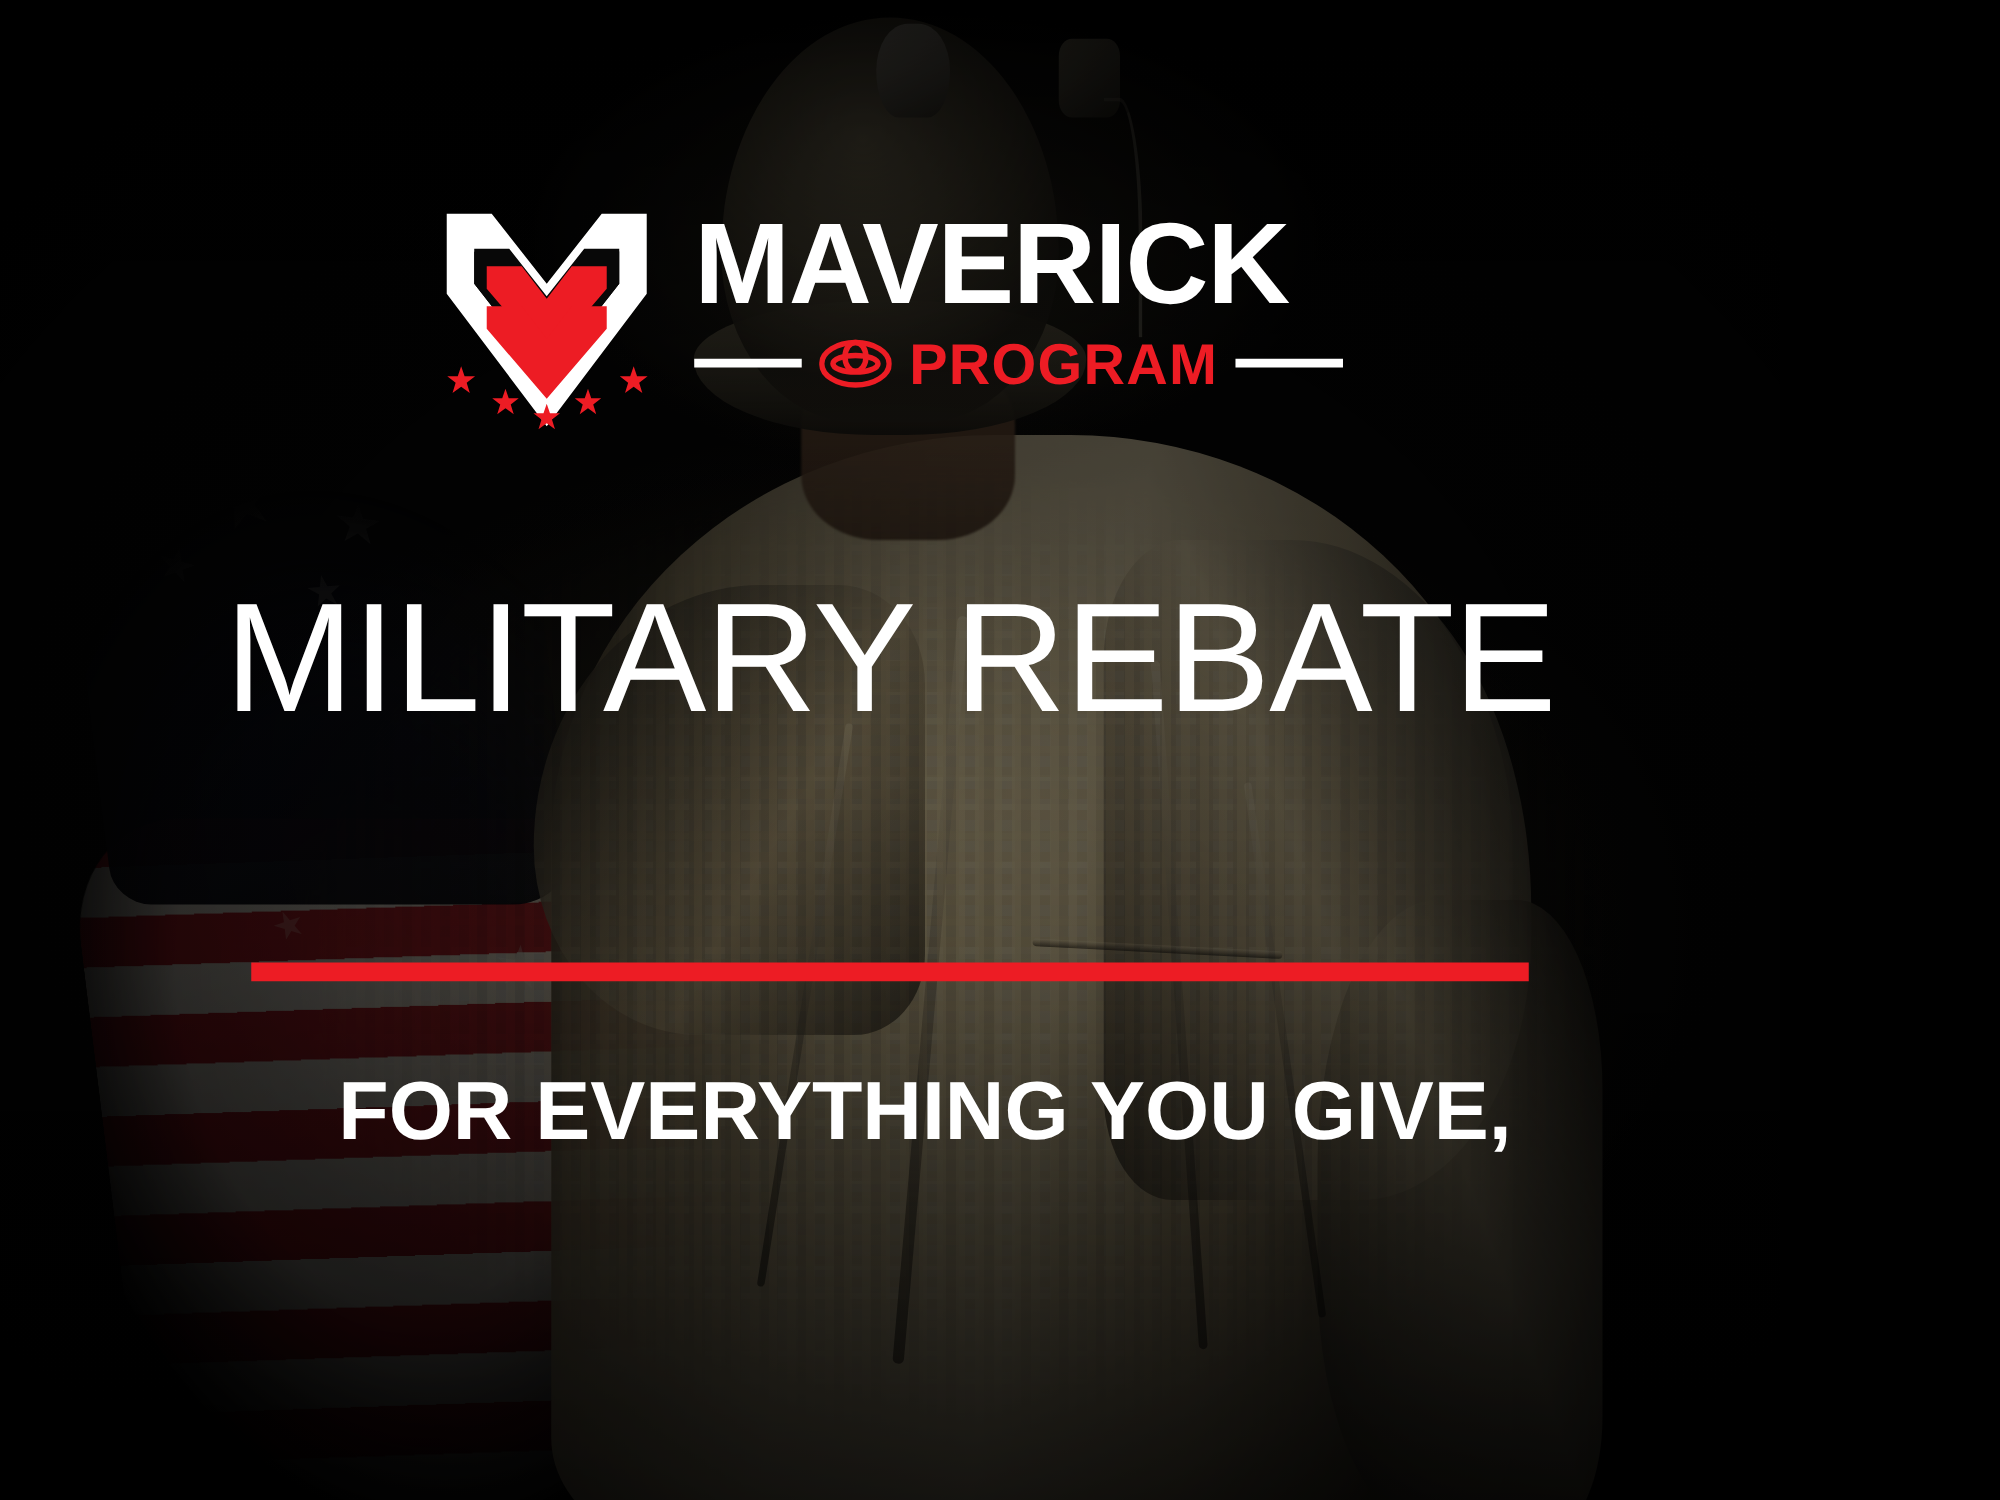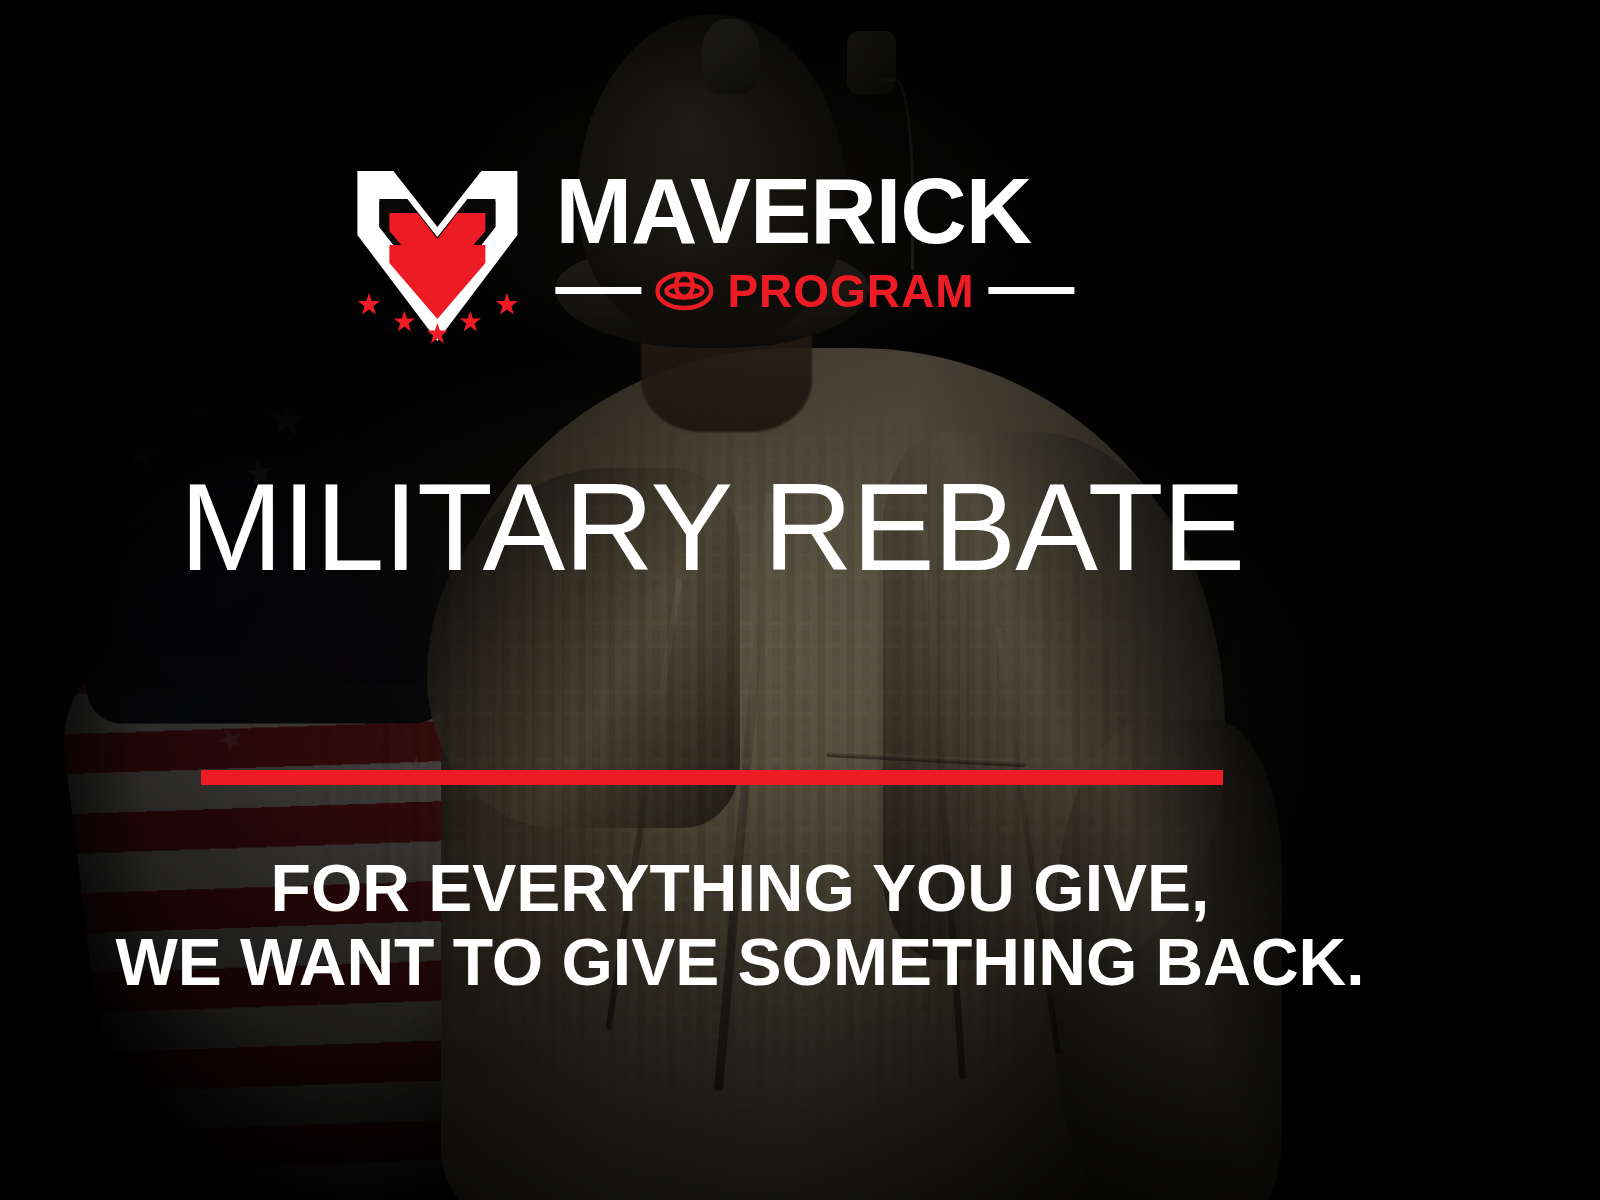--- a/index.html
+++ b/index.html
@@ -345,17 +345,16 @@
     </div>
 
     <div class="headline">
       <span class="l1">MILITARY REBATE</span>
     </div>
 
     <div class="divider"></div>
 
     <div class="subhead">
       <span class="l1">FOR EVERYTHING YOU GIVE,</span>
-      <span class="l2">WE WANT TO GIVE SOMETHING BACK.</span>
     </div>
 
   </div>
 </div>
 
 </body></html>

